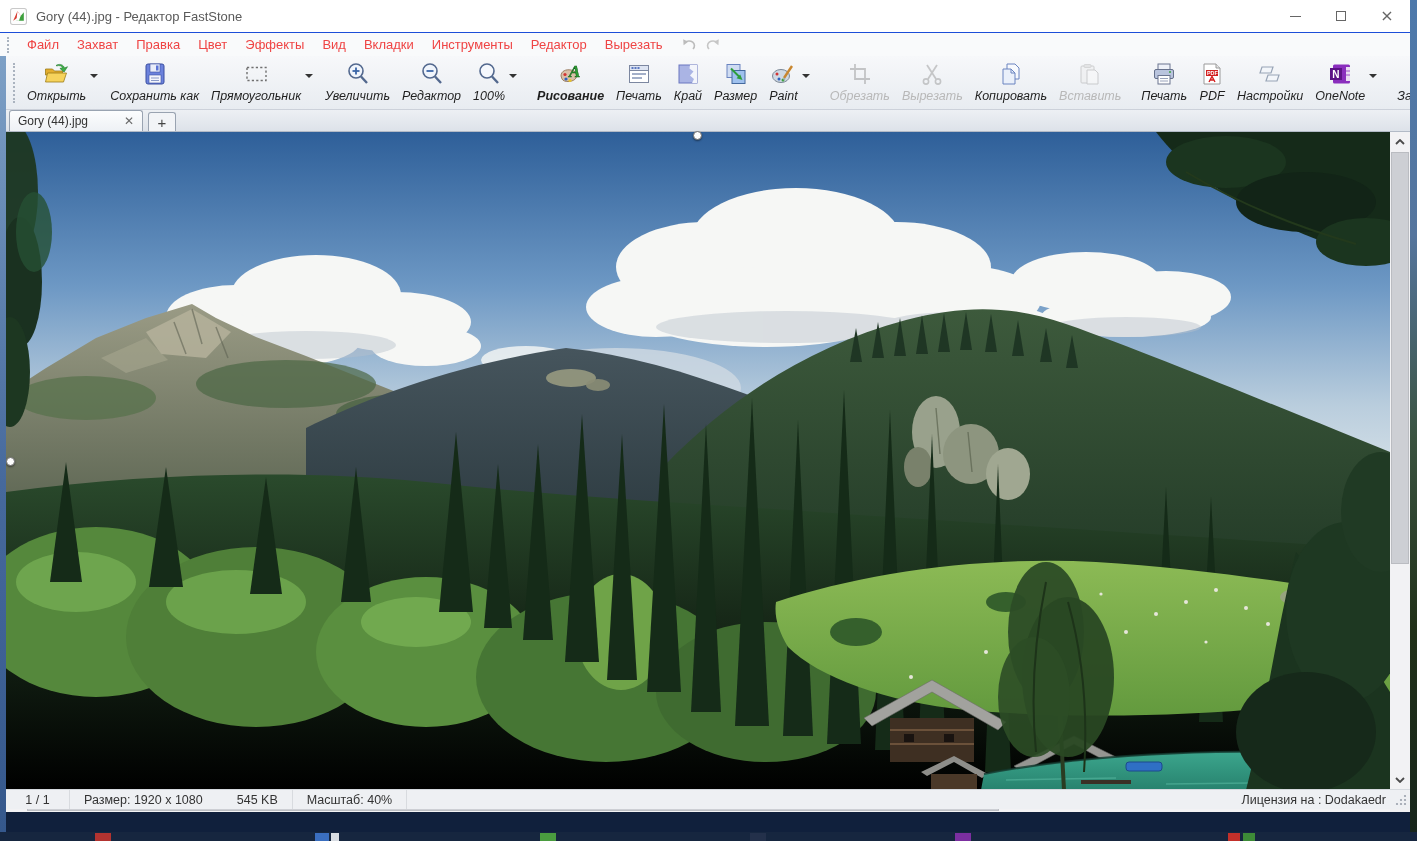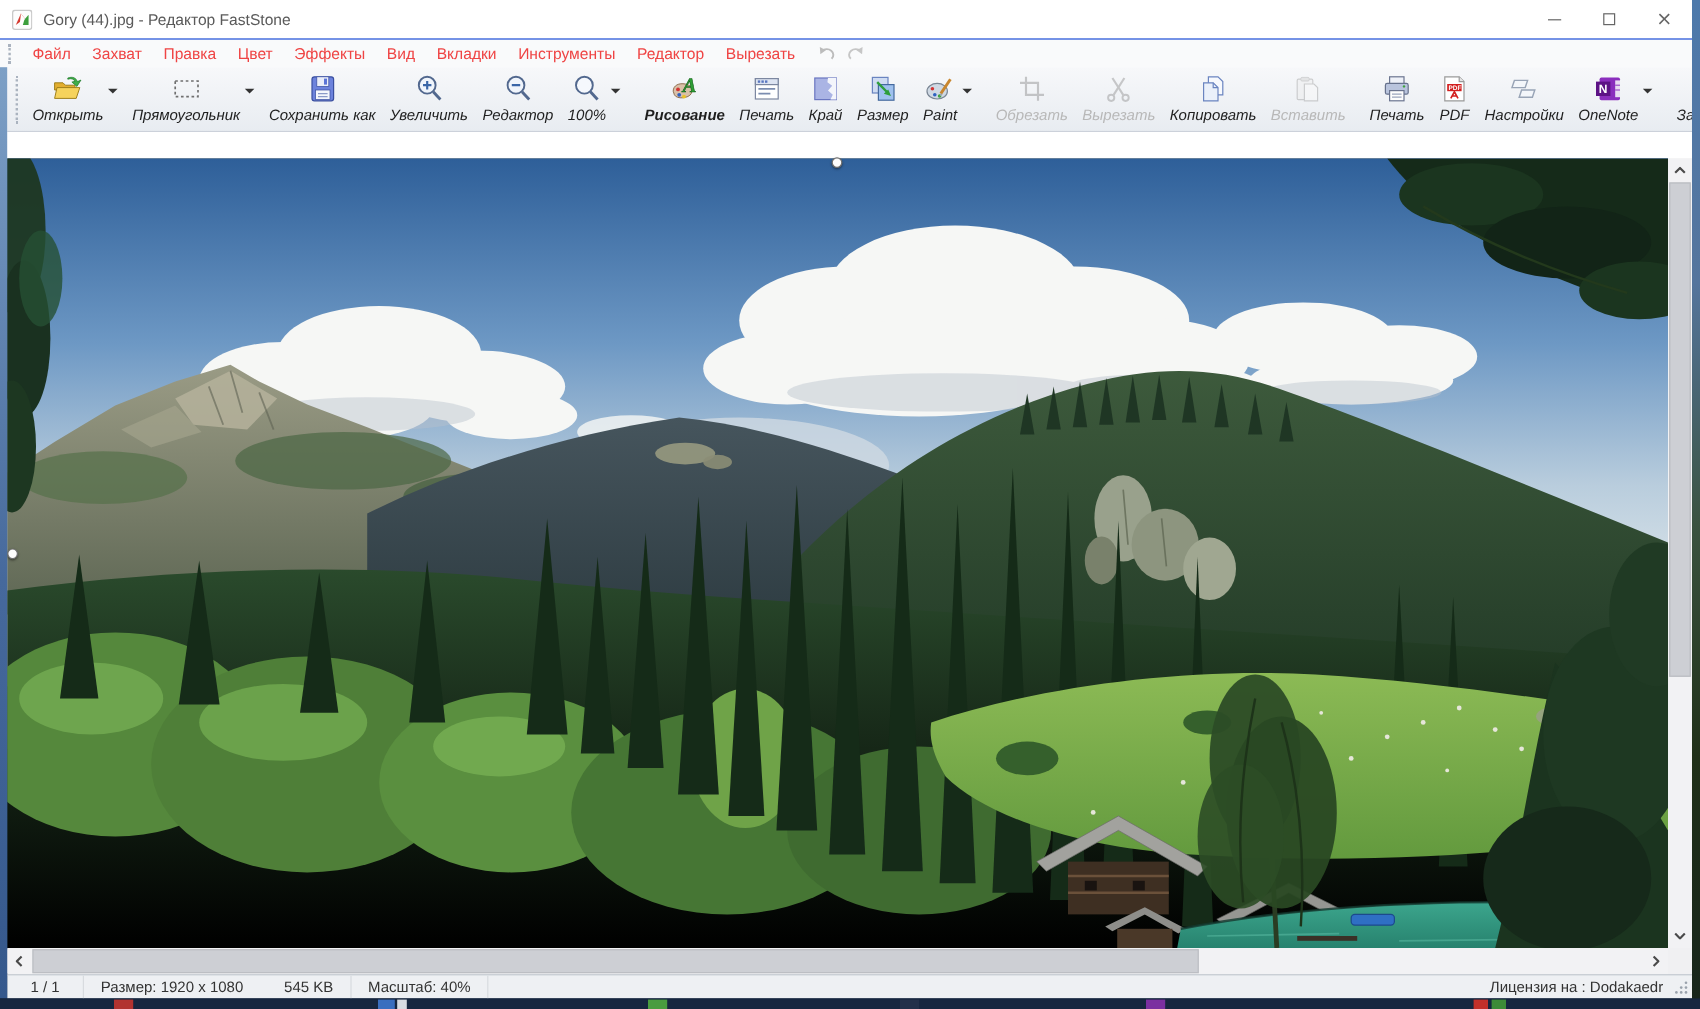--- a/index.html
+++ b/index.html
@@ -58,21 +58,21 @@
 
   
   .vscroll { position:absolute; left:1390px; top:132px; width:20px; height:658px; background:#f2f2f4; }
   .vthumb { position:absolute; left:1px; right:1px; top:20px; height:412px; background:#cdcfd4; border:1px solid #babcc1; }
   .sarrow { position:absolute; width:20px; height:20px; display:flex; align-items:center; justify-content:center; background:#f2f2f4; }
   .hscroll { position:absolute; left:6px; top:790px; width:1384px; height:22px; background:#f2f2f4; }
   .hthumb { position:absolute; top:1px; bottom:1px; left:21px; width:972px; background:#cdcfd4; border:1px solid #bcbec3; }
   .scorner { position:absolute; left:1390px; top:790px; width:20px; height:22px; background:#f0f0f2; }
 
   
-  .statusbar { position:absolute; left:6px; top:812px; width:1404px; height:20px; background:#eef0f3;
+  .statusbar { position:absolute; left:6px; top:789px; width:1404px; height:20px; background:#eef0f3;
                border-top:1px solid #d5d9de; display:flex; align-items:center; font-size:12.5px; color:#333; }
   .seg { display:flex; align-items:center; height:100%; padding:0 14px; border-right:1px solid #d8dbdf; }
   .spacer { flex:1; }
   .license { padding-right:8px; }
   .resize-grip { width:13px; height:13px; margin-right:3px; }
 
   
   .left-sliver { position:absolute; left:0; top:56px; width:6px; height:776px;
                  background:linear-gradient(#7da0c6,#46699c 55%,#35588c); }
   .right-sliver { position:absolute; left:1410px; top:0; width:7px; height:841px;
@@ -140,40 +140,40 @@
           <path d="M2,21 L4,12 H23 L20,21 Z" fill="#f6d35c" stroke="#9c7c18" stroke-width="0.8"></path>
           <path d="M13,4 C17,2.5 20,4 21,7 L24,5.7 L20.6,11 L16.4,7.4 L19,6.8 C18,4.8 16,4 13,5 Z" fill="#3fae49" stroke="#207a2a" stroke-width="0.6"></path>
         </svg>
         <span class="tbtn-label">Открыть</span>
       </div>
       <div class="drop-arrow"></div>
     </div>
 
     <div class="tbtn">
       <div class="tbtn-main">
-        <svg width="27" height="26" viewBox="0 0 26 26">
-          <rect x="3.5" y="6.5" width="19" height="13" fill="none" stroke="#6f6f6f" stroke-width="1.4" stroke-dasharray="2.2,2.2"></rect>
-        </svg>
-        <span class="tbtn-label">Прямоугольник</span>
-      </div>
-      <div class="drop-arrow"></div>
-    </div>
-
-    <div class="tbtn">
-      <div class="tbtn-main">
         <svg width="26" height="26" viewBox="0 0 26 26">
           <rect x="4" y="3" width="18" height="20" rx="2" fill="#6c82dc" stroke="#3a4fa0"></rect>
           <rect x="8" y="3" width="10" height="8" fill="#e9edf9" stroke="#3a4fa0" stroke-width="0.6"></rect>
           <rect x="14" y="4.5" width="2.5" height="5" fill="#5b74d6"></rect>
           <rect x="7" y="14" width="12" height="8" fill="#f4f6fc" stroke="#3a4fa0" stroke-width="0.6"></rect>
           <line x1="9" y1="17" x2="17" y2="17" stroke="#8b9ac8"></line>
           <line x1="9" y1="19.5" x2="17" y2="19.5" stroke="#8b9ac8"></line>
         </svg>
         <span class="tbtn-label">Сохранить как</span>
       </div>
+    </div>
+
+    <div class="tbtn">
+      <div class="tbtn-main">
+        <svg width="27" height="26" viewBox="0 0 26 26">
+          <rect x="3.5" y="6.5" width="19" height="13" fill="none" stroke="#6f6f6f" stroke-width="1.4" stroke-dasharray="2.2,2.2"></rect>
+        </svg>
+        <span class="tbtn-label">Прямоугольник</span>
+      </div>
+      <div class="drop-arrow"></div>
     </div>
 
     <div class="tbtn">
       <div class="tbtn-main">
         <svg width="26" height="26" viewBox="0 0 26 26">
           <circle cx="11" cy="10" r="7" fill="#f0f5fc" stroke="#52688e" stroke-width="1.6"></circle>
           <line x1="16" y1="15.5" x2="22" y2="22" stroke="#52688e" stroke-width="2.4"></line>
           <line x1="7.5" y1="10" x2="14.5" y2="10" stroke="#3a66a8" stroke-width="1.8"></line>
           <line x1="11" y1="6.5" x2="11" y2="13.5" stroke="#3a66a8" stroke-width="1.8"></line>
         </svg>
@@ -376,20 +376,29 @@
         <svg width="26" height="26" viewBox="0 0 26 26">
           <circle cx="13" cy="13" r="11" fill="#eceef8" stroke="#c9cde6"></circle>
           <path d="M8.2,8.8 A6.6,6.6 0 1 0 17.8,8.8" fill="none" stroke="#cf2030" stroke-width="2.4"></path>
           <line x1="13" y1="4.5" x2="13" y2="12" stroke="#cf2030" stroke-width="2.4"></line>
         </svg>
         <span class="tbtn-label">Закрыть</span>
       </div>
     </div>
   </div>
 
+  <div class="tabbar">
+    <div class="tab">
+      <span>Gory (44).jpg</span>
+      <span class="tab-close">✕</span>
+    </div>
+    <div class="newtab">
+      <span>+</span>
+    </div>
+  </div>
 
   <div class="canvas">
     <svg class="photo" viewBox="0 0 1384 658" preserveAspectRatio="none">
       <defs>
         <linearGradient id="sky" x1="0" y1="0" x2="0" y2="1">
           <stop offset="0" stop-color="#2e5f99"></stop>
             <stop offset="0.35" stop-color="#6d98c4"></stop>
           <stop offset="0.62" stop-color="#b9cddd"></stop>
             <stop offset="0.8" stop-color="#d9e3e9"></stop>
         </linearGradient>

